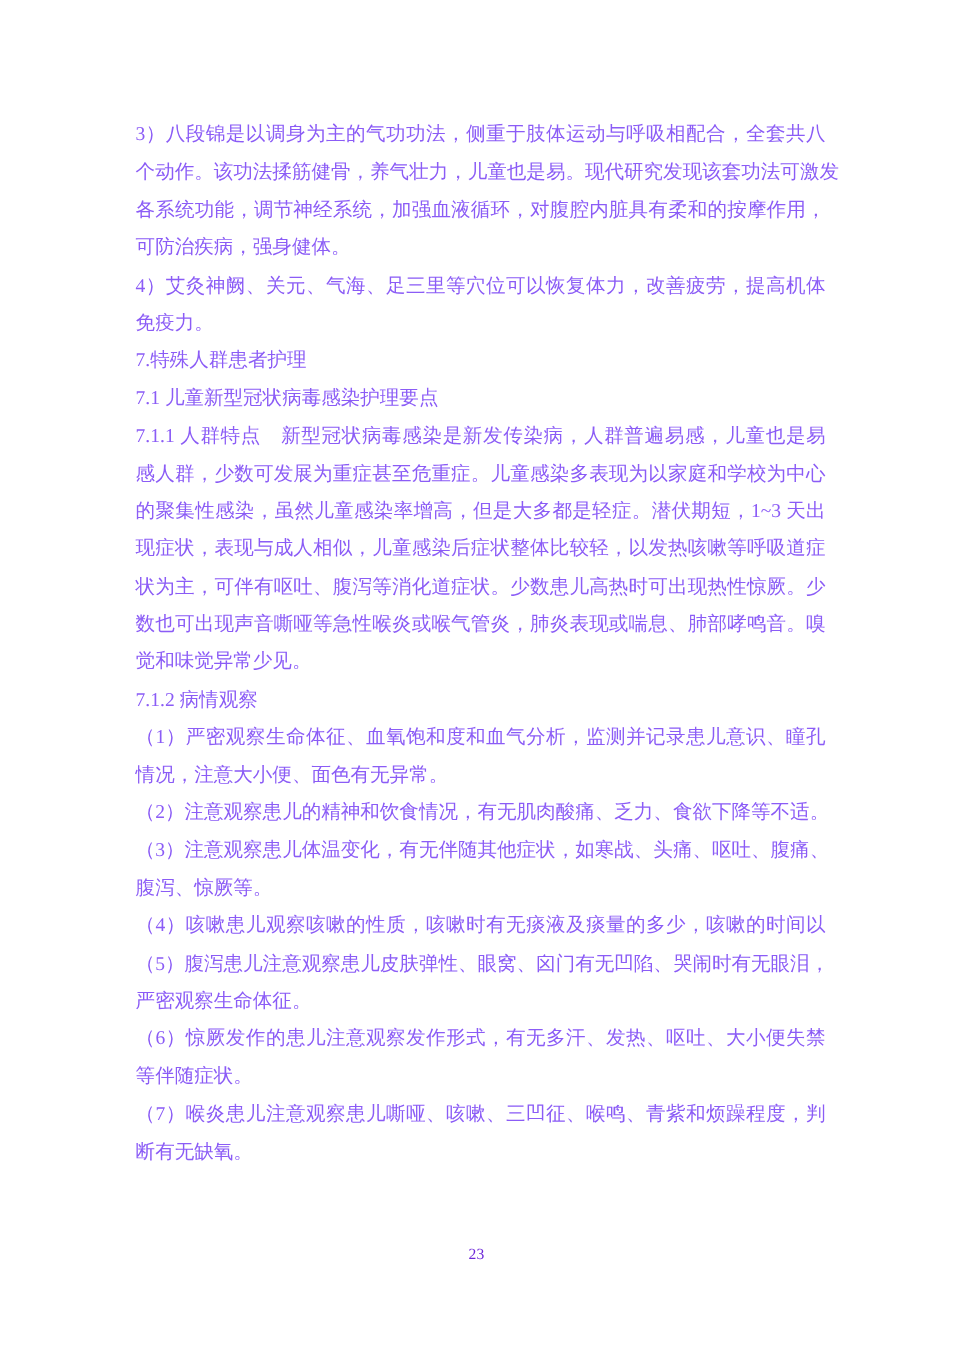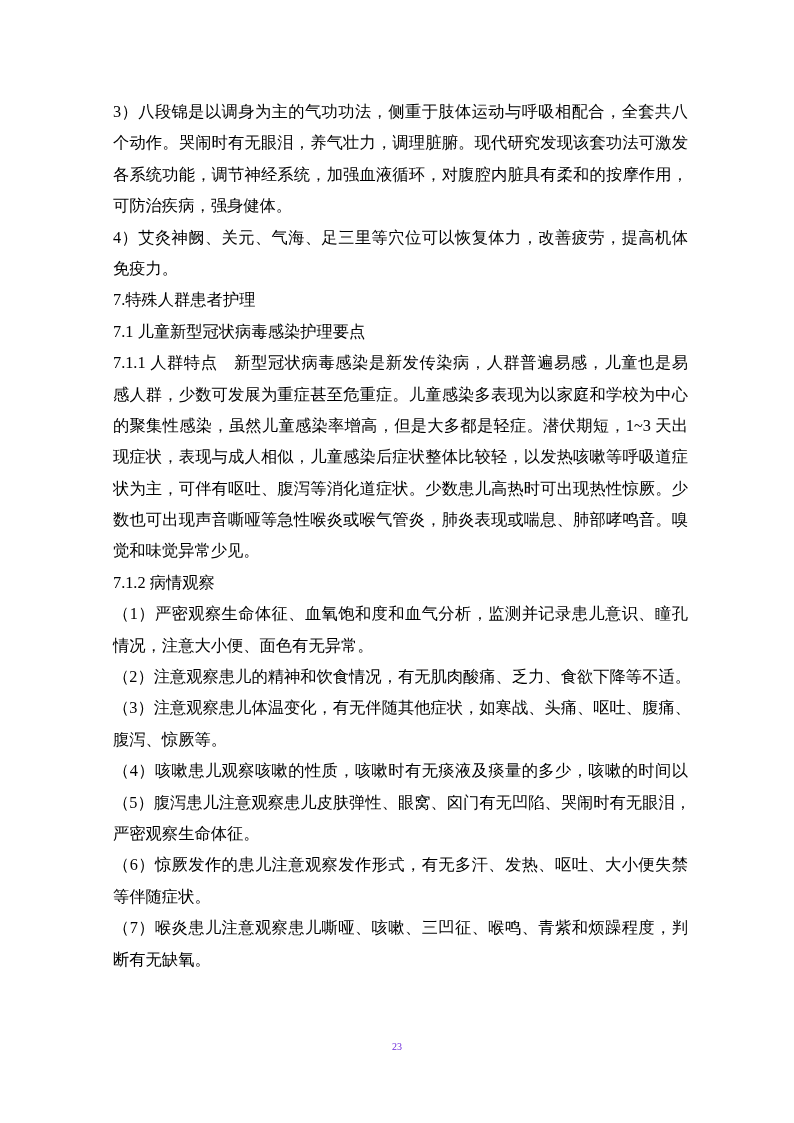--- a/index.html
+++ b/index.html
@@ -20,48 +20,48 @@
     left: 113px;
     top: 96px;
     width: 575px;
   }
   .line {
     height: 31.4px;
     line-height: 31.4px;
     font-size: 16.3px;
     white-space: nowrap;
     text-align: left;
-    color: #000000;
+    color: #8b5cf6;
   }
   .line.fill {
     text-align: justify;
     text-align-last: justify;
   }
   .seg { display: inline; }
   .seg.bold { font-weight: 400; }
   .page-footer {
     position: absolute;
     left: 0;
     top: 1036px;
     width: 794px;
     text-align: center;
   }
   .page-number {
-    font-size: 10px;
+    font-size: 13px;
     color: #6d28d9;
     font-family: "Liberation Serif", "DejaVu Serif", serif;
   }
 </style>
 </head>
 <body>
 
 <div class="page">
   <main class="text-block">
       <div class="line fill"><span class="seg">3）八段锦是以调身为主的气功功法，侧重于肢体运动与呼吸相配合，全套共八</span></div>
-      <div class="line fill"><span class="seg">个动作。哭闹时有无眼泪，养气壮力，调理脏腑。现代研究发现该套功法可激发</span></div>
+      <div class="line fill"><span class="seg">个动作。该功法揉筋健骨，养气壮力，儿童也是易。现代研究发现该套功法可激发</span></div>
       <div class="line fill"><span class="seg">各系统功能，调节神经系统，加强血液循环，对腹腔内脏具有柔和的按摩作用，</span></div>
       <div class="line"><span class="seg">可防治疾病，强身健体。</span></div>
       <div class="line fill"><span class="seg">4）艾灸神阙、关元、气海、足三里等穴位可以恢复体力，改善疲劳，提高机体</span></div>
       <div class="line"><span class="seg">免疫力。</span></div>
       <div class="line"><span class="seg bold">7.特殊人群患者护理</span></div>
       <div class="line"><span class="seg bold">7.1 儿童新型冠状病毒感染护理要点</span></div>
       <div class="line fill"><span class="seg bold">7.1.1 人群特点</span><span class="seg">　新型冠状病毒感染是新发传染病，人群普遍易感，儿童也是易</span></div>
       <div class="line fill"><span class="seg">感人群，少数可发展为重症甚至危重症。儿童感染多表现为以家庭和学校为中心</span></div>
       <div class="line fill"><span class="seg">的聚集性感染，虽然儿童感染率增高，但是大多都是轻症。潜伏期短，1~3 天出</span></div>
       <div class="line fill"><span class="seg">现症状，表现与成人相似，儿童感染后症状整体比较轻，以发热咳嗽等呼吸道症</span></div>

